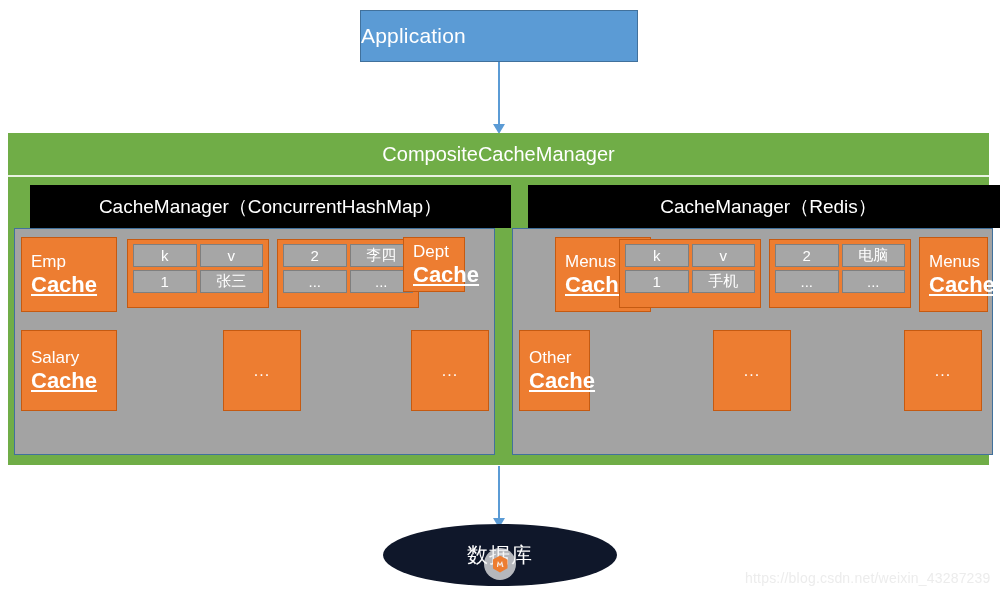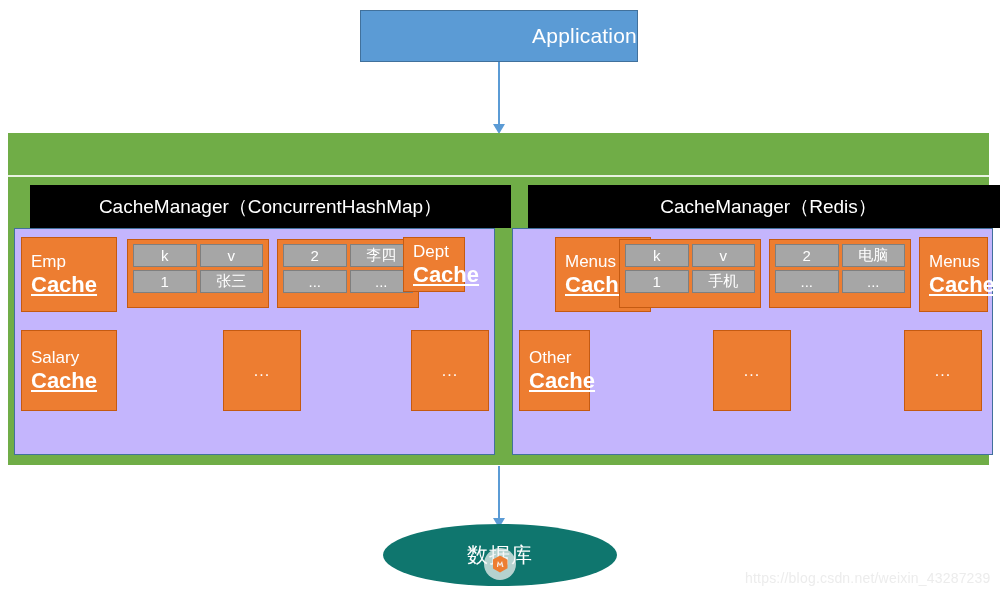--- a/index.html
+++ b/index.html
@@ -20,21 +20,21 @@
     position: absolute;
     left: 360px;
     top: 10px;
     width: 278px;
     height: 52px;
     background: #5b9bd5;
     border: 1px solid #41719c;
     box-sizing: border-box;
     display: flex;
     align-items: center;
-    justify-content: flex-end;
+    justify-content: flex-start;
   }
   #app-box .label {
     color: #ffffff;
     font-size: 21px;
     letter-spacing: .2px;
   }
 
   
   .arrow-line {
     position: absolute;
@@ -112,21 +112,21 @@
     color: #ffffff;
     font-size: 19px;
   }
 
   .manager-body {
     position: absolute;
     left: 0;
     top: 43px;
     width: 100%;
     height: 227px;
-    background: #c4b5fd;
+    background: #a3a3a3;
     border: 1px solid #41719c;
     box-sizing: border-box;
   }
 
   
   .obox {
     position: absolute;
     background: #ed7d31;
     border: 1px solid #c55a11;
     box-sizing: border-box;
@@ -180,21 +180,21 @@
     font-size: 15px;
   }
 
   
   #db-ellipse {
     position: absolute;
     left: 383px;
     top: 524px;
     width: 234px;
     height: 62px;
-    background: #0f766e;
+    background: #0f172a;
     border-radius: 50%;
     display: flex;
     align-items: center;
     justify-content: center;
   }
   #db-ellipse .label {
     color: #ffffff;
     font-size: 21px;
     letter-spacing: 1px;
   }
@@ -242,20 +242,21 @@
 <body>
 
 <div id="app-box">
   <span class="label">Application</span>
 </div>
 
 <div class="arrow-line" id="arrow-top-line"></div>
 <div class="arrow-head" id="arrow-top-head"></div>
 
 <div id="composite">
+  <div id="composite-title">CompositeCacheManager</div>
   <div id="composite-divider"></div>
 
   <div class="manager-panel" id="panel-chm">
     <div class="manager-header">
       <span class="label">CacheManager（ConcurrentHashMap）</span>
     </div>
     <div class="manager-body">
 
       <div class="obox" style="left:6px; top:8px; width:96px; height:75px;">
         <div class="cache-label">

